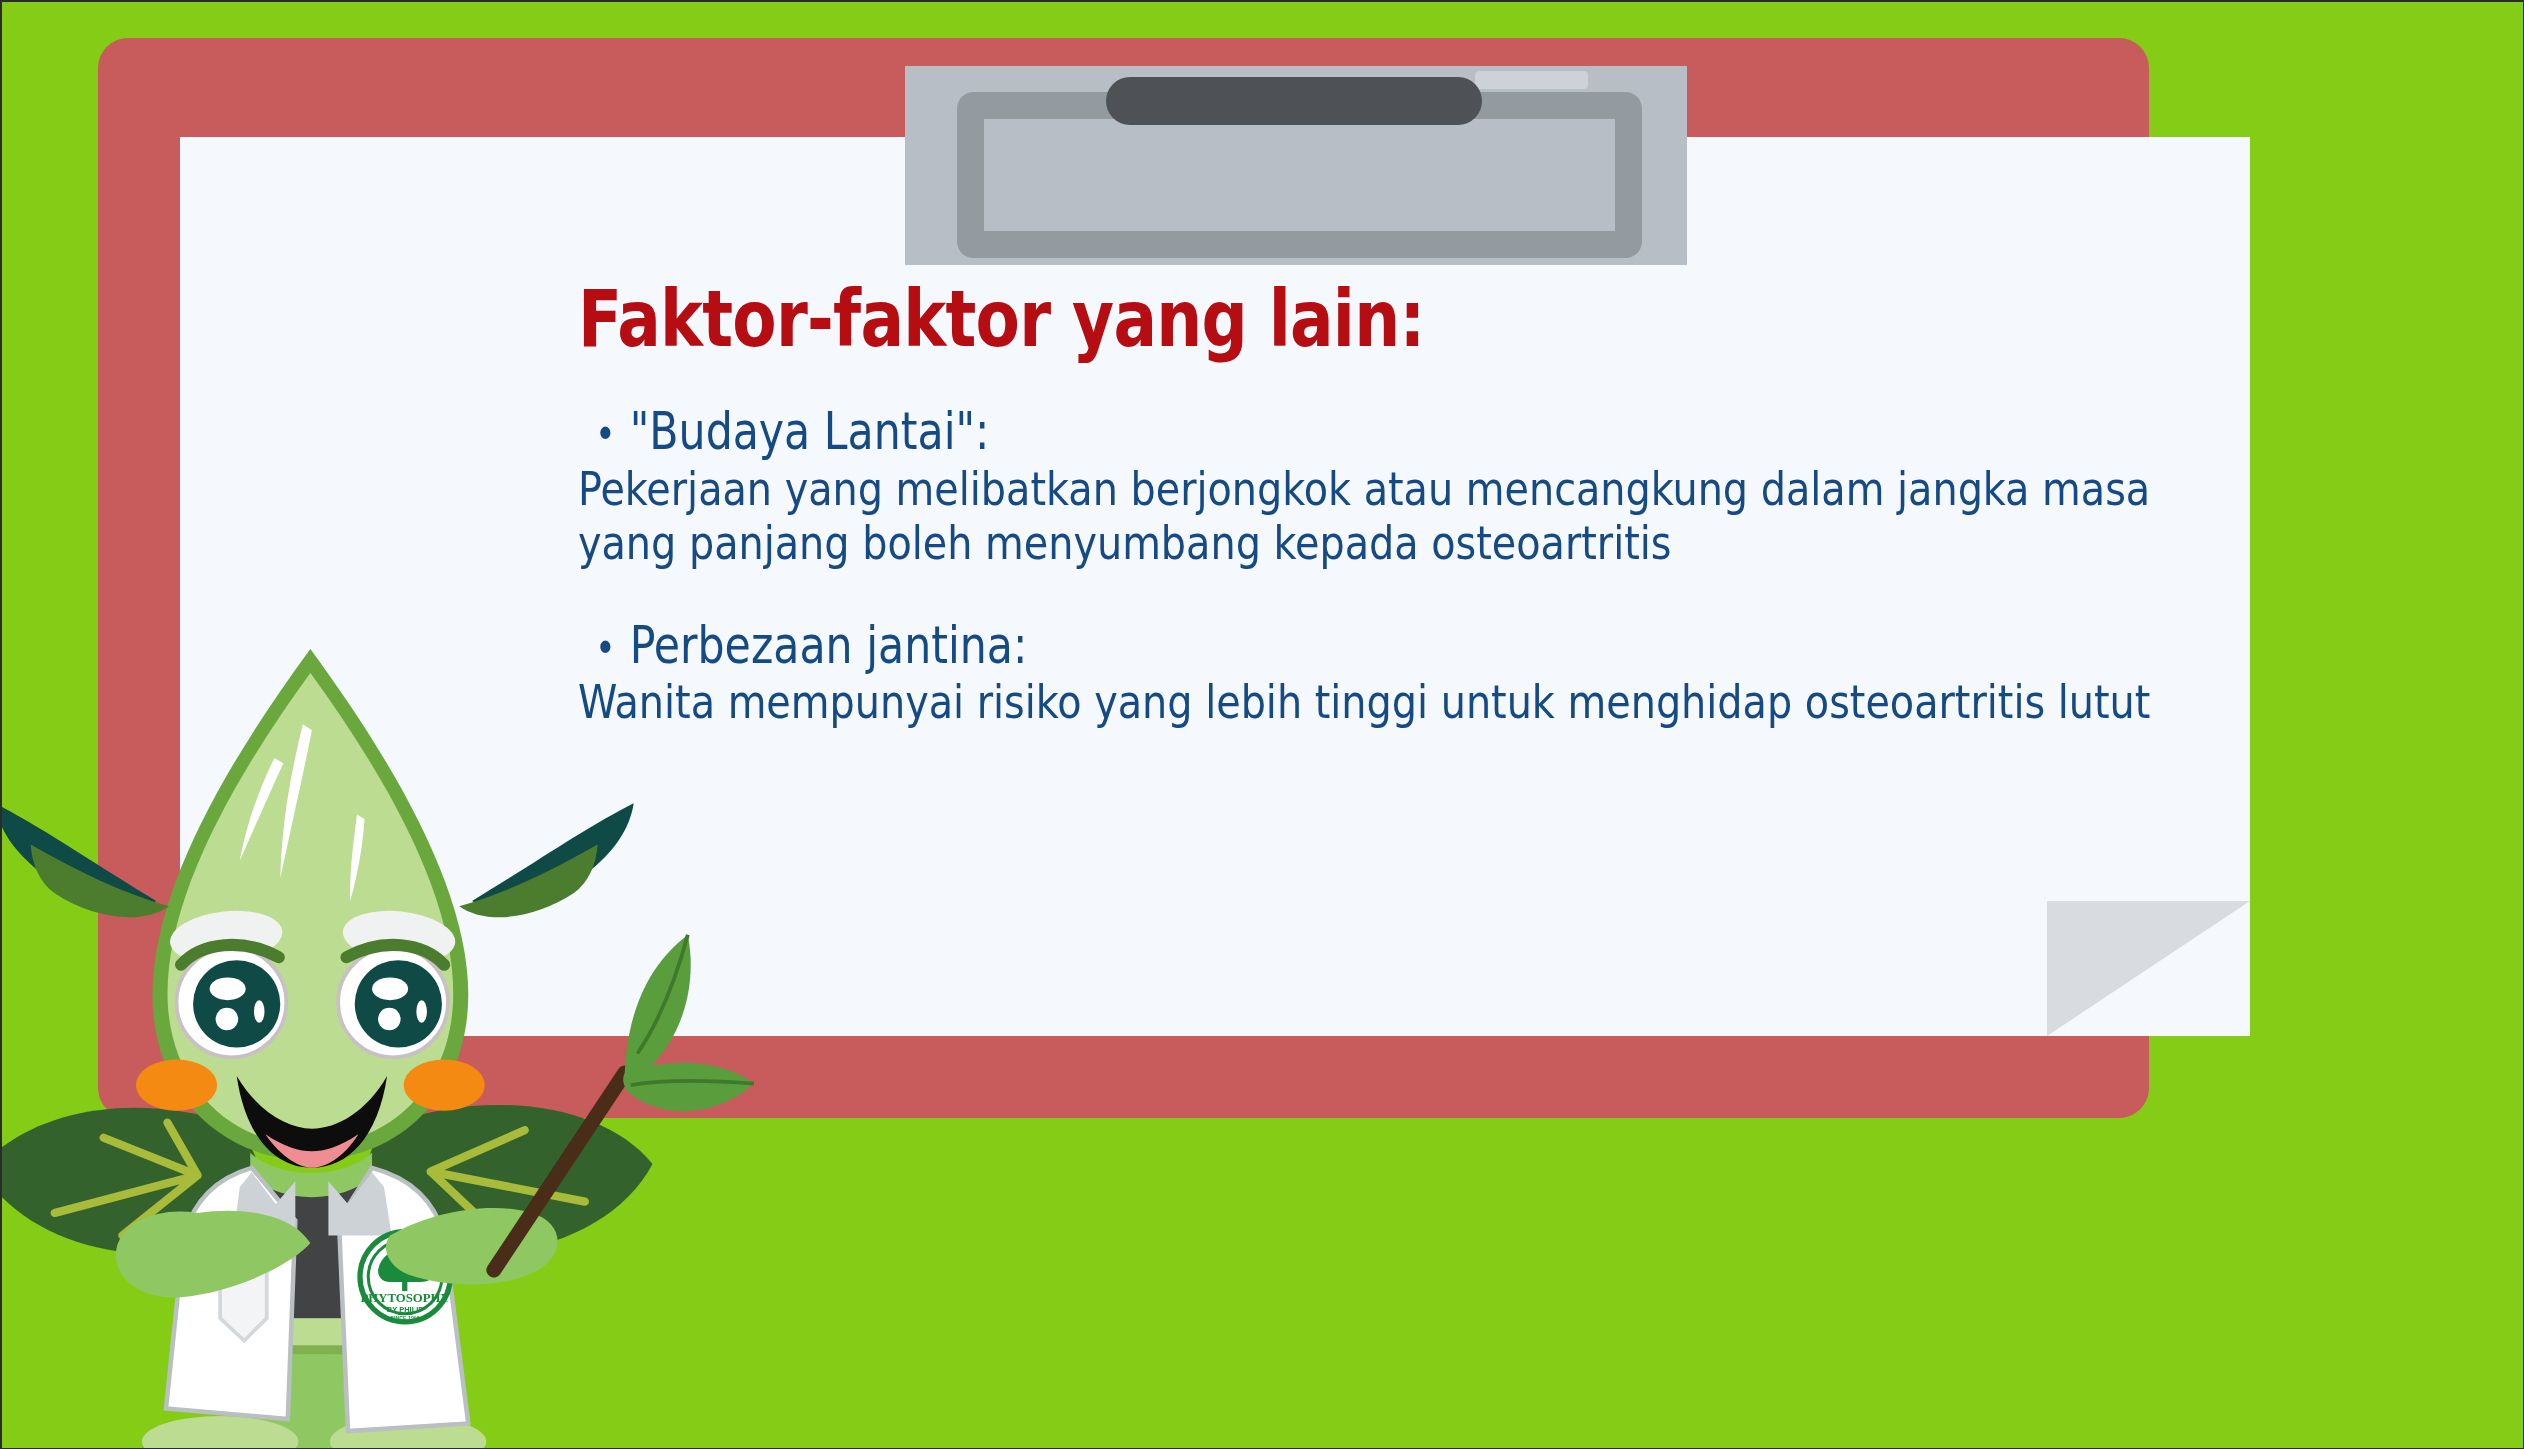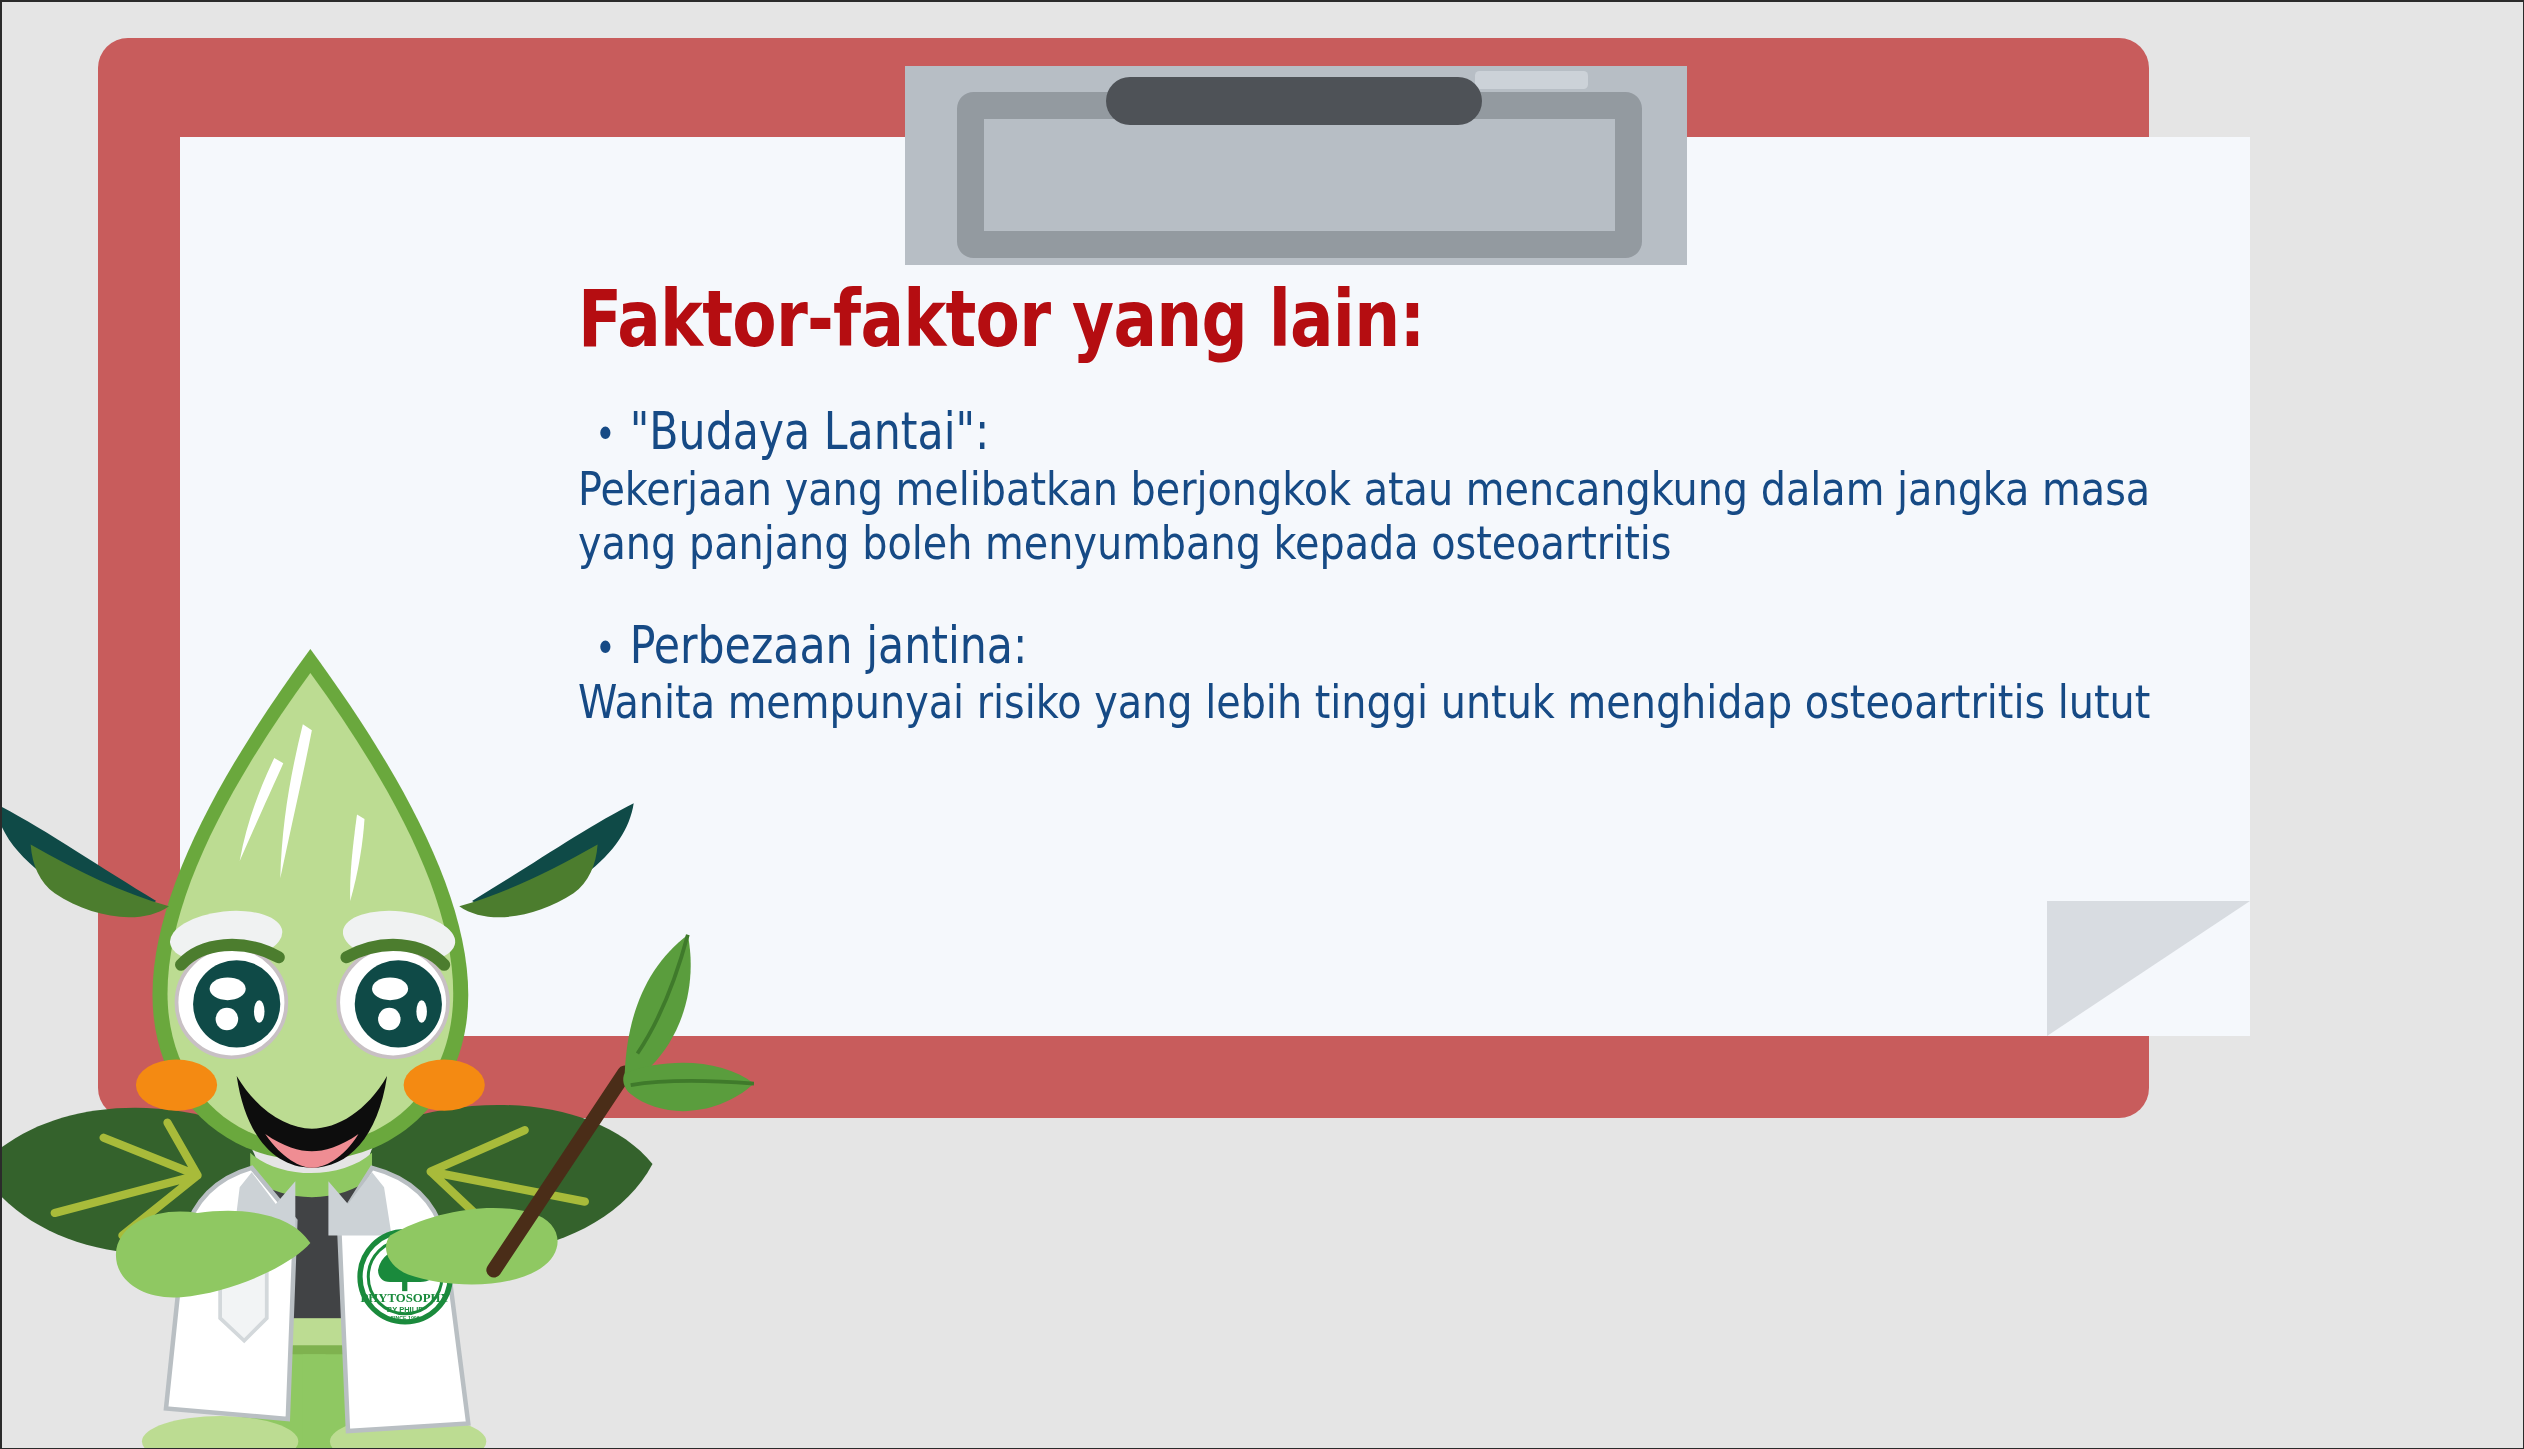--- a/index.html
+++ b/index.html
@@ -8,21 +8,21 @@
     background: #ffffff;
   }
   body {
     font-family: "Liberation Sans", sans-serif;
   }
 
   #slide {
     position: relative;
     width: 2525px;
     height: 1450px;
-    background: #e5e5e5;
+    background: #84cc16;
     overflow: hidden;
     box-sizing: border-box;
     border: 2.3px solid #2b2b2b;
   }
 
   
   .board-frame {
     position: absolute;
     left: 96px;
     top: 36px;

